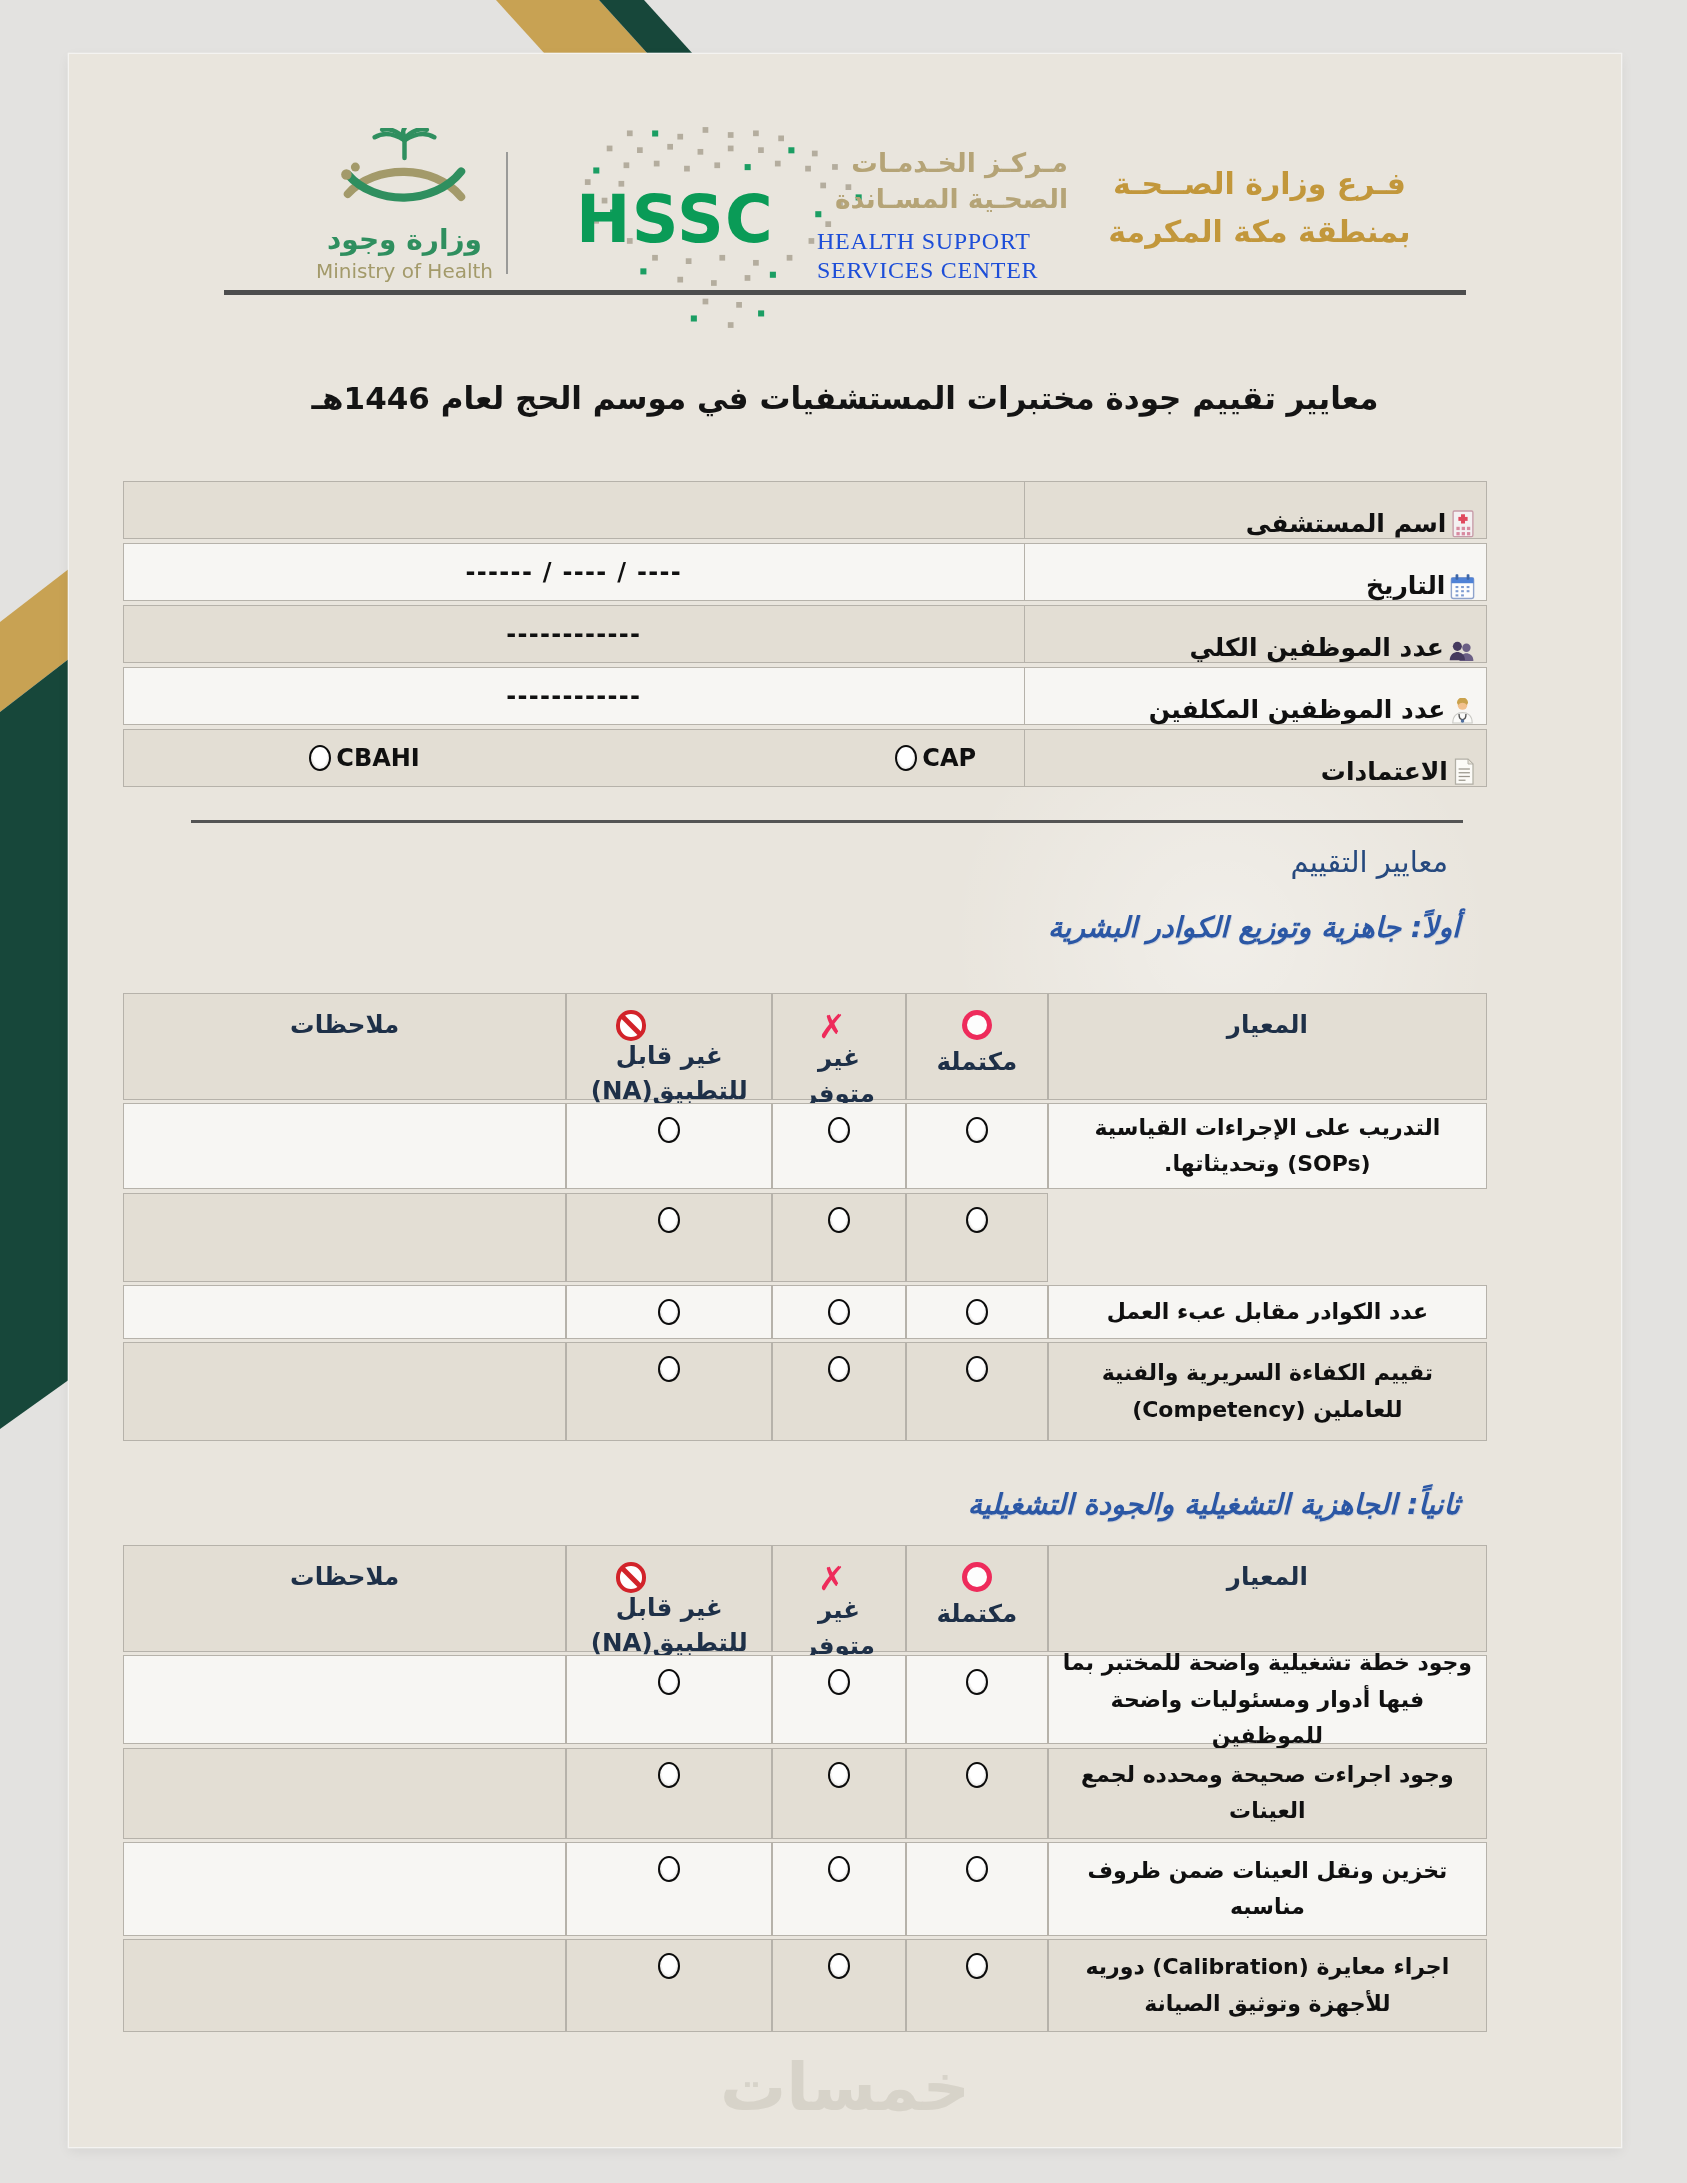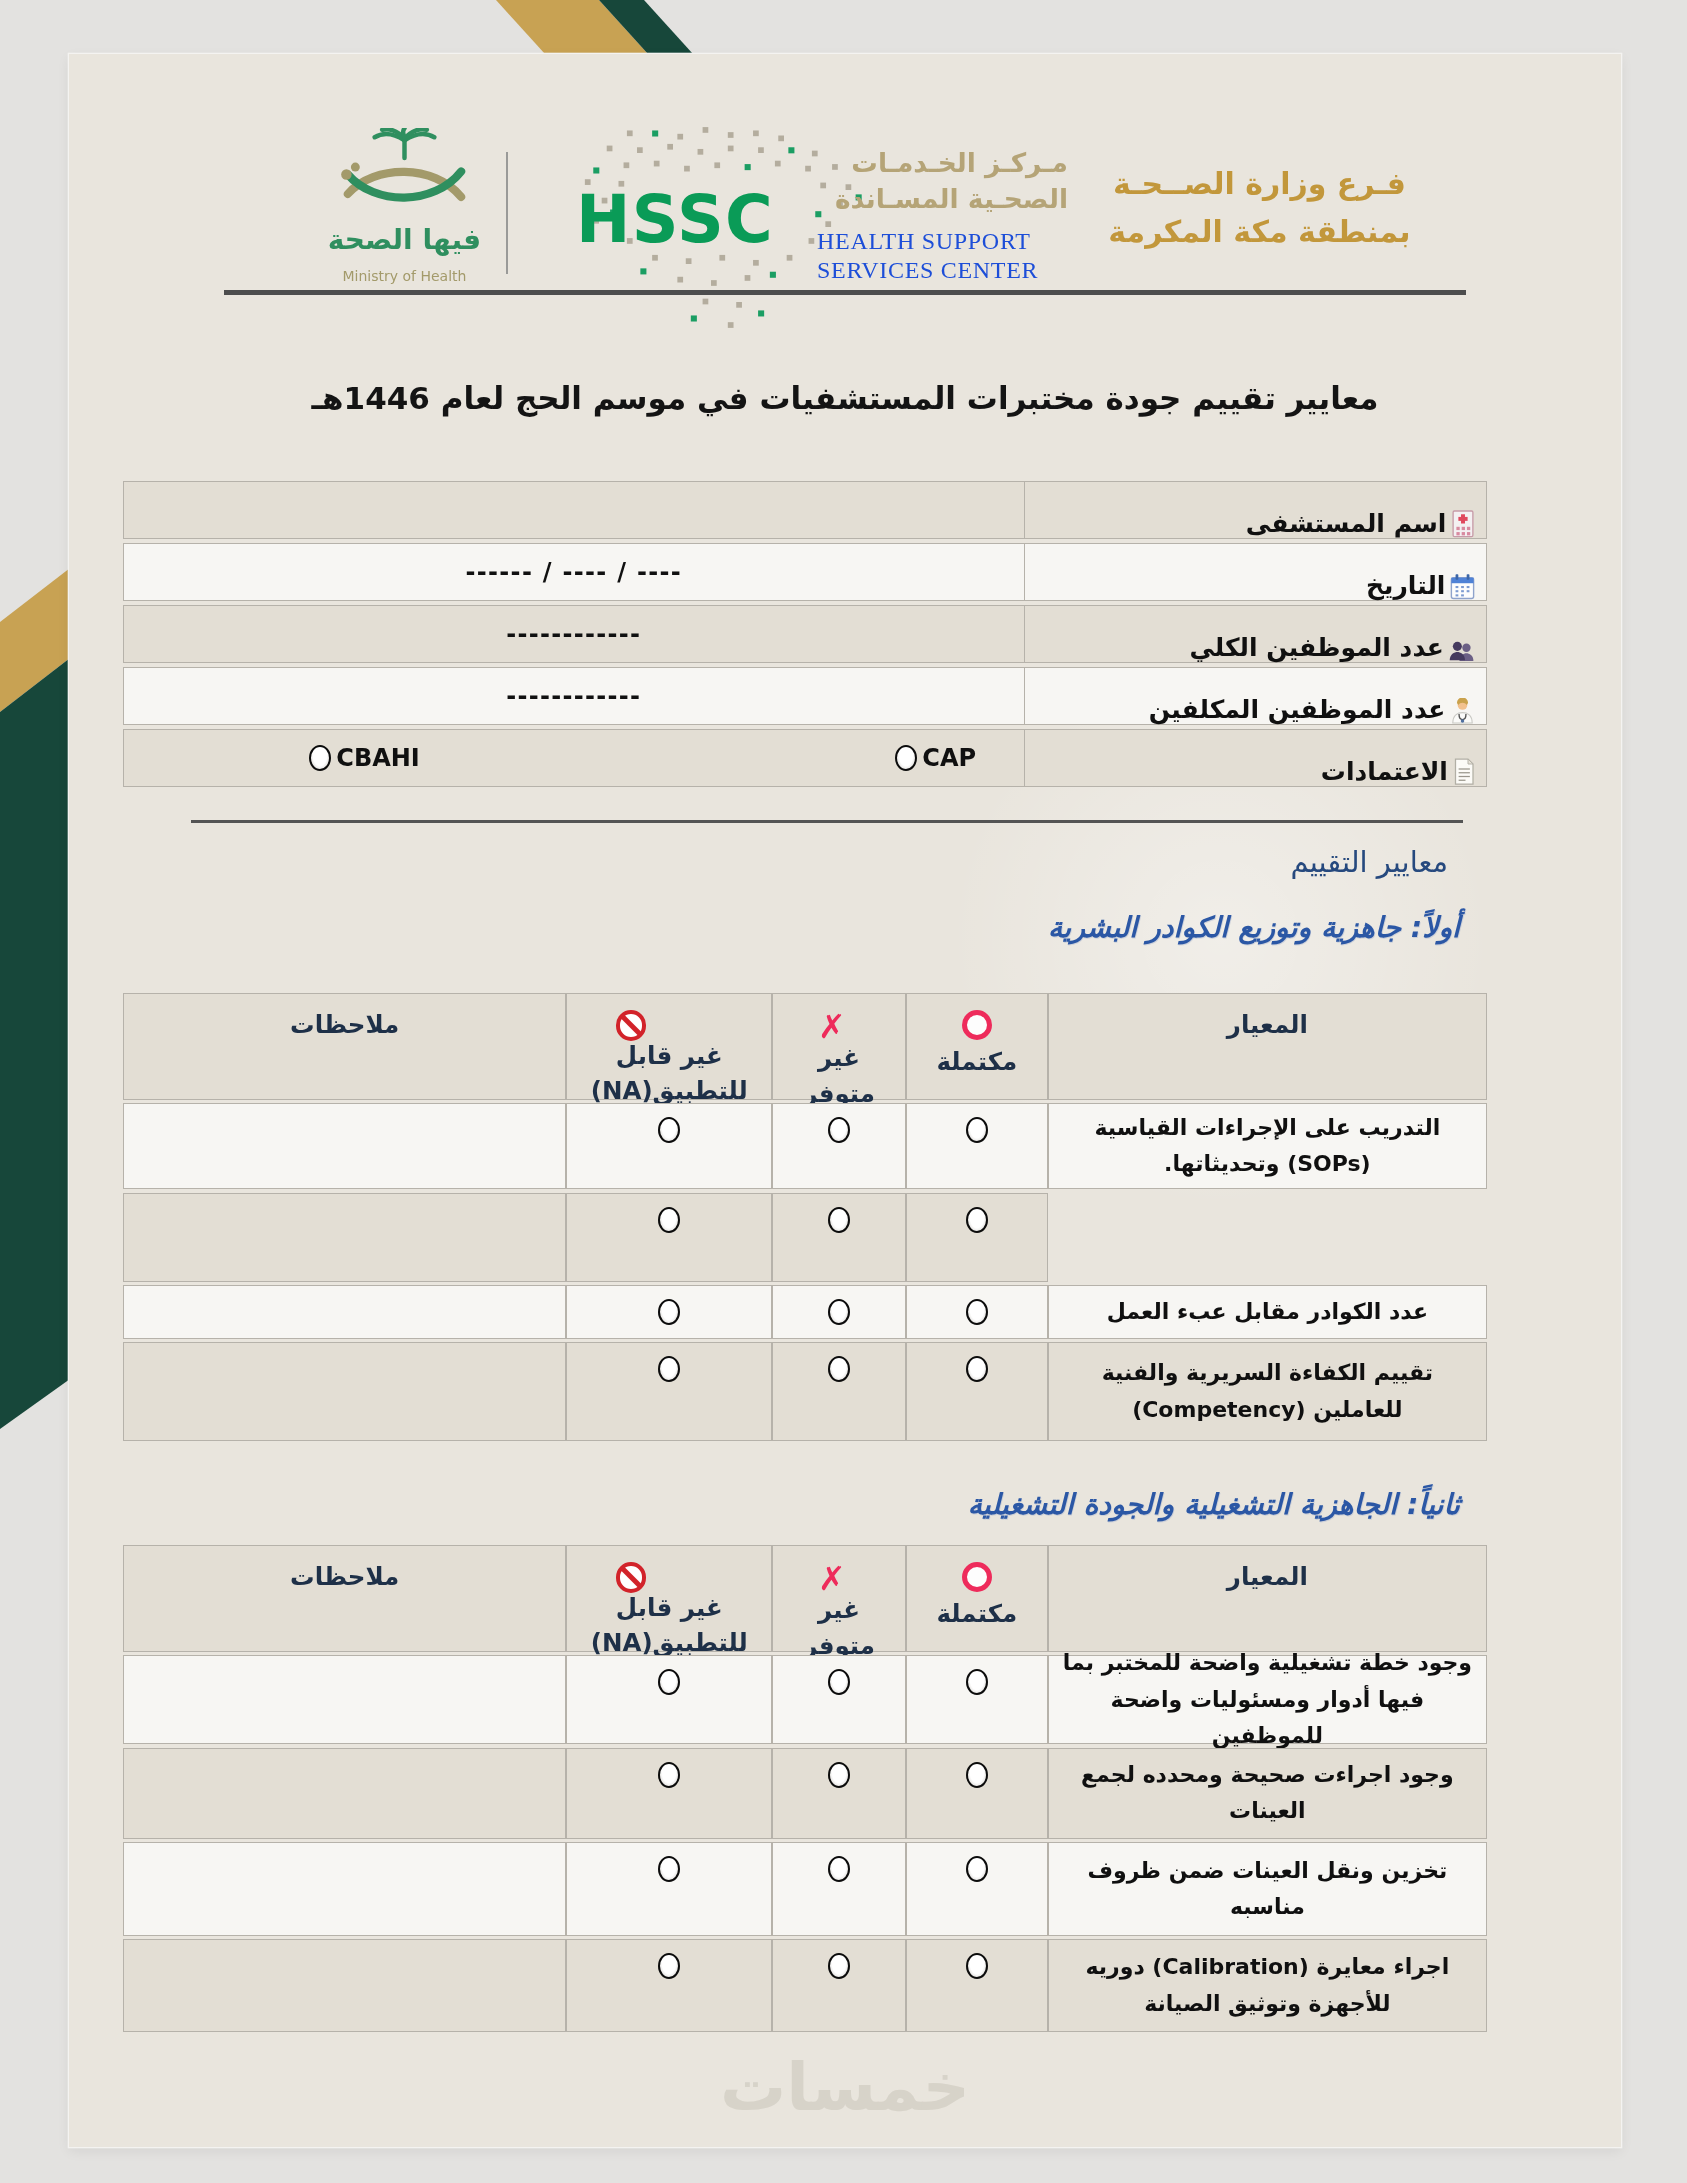--- a/index.html
+++ b/index.html
@@ -19,21 +19,21 @@
 
   
   .card{position:absolute;left:69px;top:54px;width:1552px;height:2093px;background:#e9e5dd;
     box-shadow:0 0 0 1.3px #f4f3f1, 0 4px 12px rgba(0,0,0,.07);}
   .card::before{content:"";position:absolute;left:55%;top:28%;width:595px;height:595px;border-radius:50%;
     background:radial-gradient(circle, rgba(255,255,255,.35), rgba(255,255,255,0) 65%);pointer-events:none;}
 
   
   .moh{position:absolute;left:246px;top:74px;width:179px;text-align:center;}
   .moh .ar{font-size:28px;font-weight:bold;color:#2f8f5f;}
-  .moh .en{font-size:14px;color:#a39a6a;margin-top:12px;}
+  .moh .en{font-size:20px;color:#a39a6a;margin-top:3px;}
   .hdr-sep{position:absolute;left:437px;top:98px;width:2px;height:122px;background:#9a9a98;}
   .hssc-map{position:absolute;left:457px;top:63px;width:370px;height:222px;}
   .hssc-txt{position:absolute;left:50px;top:65px;font-size:65px;font-weight:800;color:#0a9b57;letter-spacing:1.3px;}
   .hssc-name{position:absolute;left:748px;top:91px;width:251px;}
   .hssc-name .ar{direction:rtl;text-align:right;font-size:26.5px;font-weight:bold;color:#b5a477;line-height:1.35;}
   .hssc-name .en{font-size:24px;color:#1d4ed8;font-family:"Liberation Serif", serif;line-height:1.22;margin-top:10.6px;letter-spacing:0.7px;}
   .branch{position:absolute;left:1035px;top:106px;width:311px;text-align:center;direction:rtl;}
   .branch div{font-size:30px;font-weight:800;color:#c2973b;line-height:1.6;}
   .hr1{position:absolute;left:155px;top:236px;width:1242px;height:4.6px;background:#4d4d4d;}
 
@@ -110,21 +110,21 @@
           <path d="M100 14 C110 2 122 0 130 2"></path>
           <path d="M100 12 C96 4 100 0 100 0"></path>
         </g>
         <g fill="none" stroke-linecap="round">
           <path d="M24 88 C60 48 140 48 176 92" stroke="#a39a6a" stroke-width="11"></path>
           <path d="M24 62 C60 104 140 104 176 58" stroke="#2f8f5f" stroke-width="11"></path>
           <circle cx="22" cy="62" r="7" fill="#a39a6a" stroke="none"></circle>
           <circle cx="34" cy="52" r="6" fill="#a39a6a" stroke="none"></circle>
         </g>
       </svg>
-      <div class="ar">فيها الصحة</div>
+      <div class="ar">وزارة وجود</div>
       <div class="en">Ministry of Health</div>
     </div>
 
     <div class="hdr-sep"></div>
 
     <div class="hssc-map">
       <svg width="370" height="222" viewBox="0 0 220 132">
         <g fill="#b4ad9e">
           <rect x="60" y="8" width="3.4" height="3.4"></rect>
             <rect x="90" y="10" width="3.4" height="3.4"></rect>

